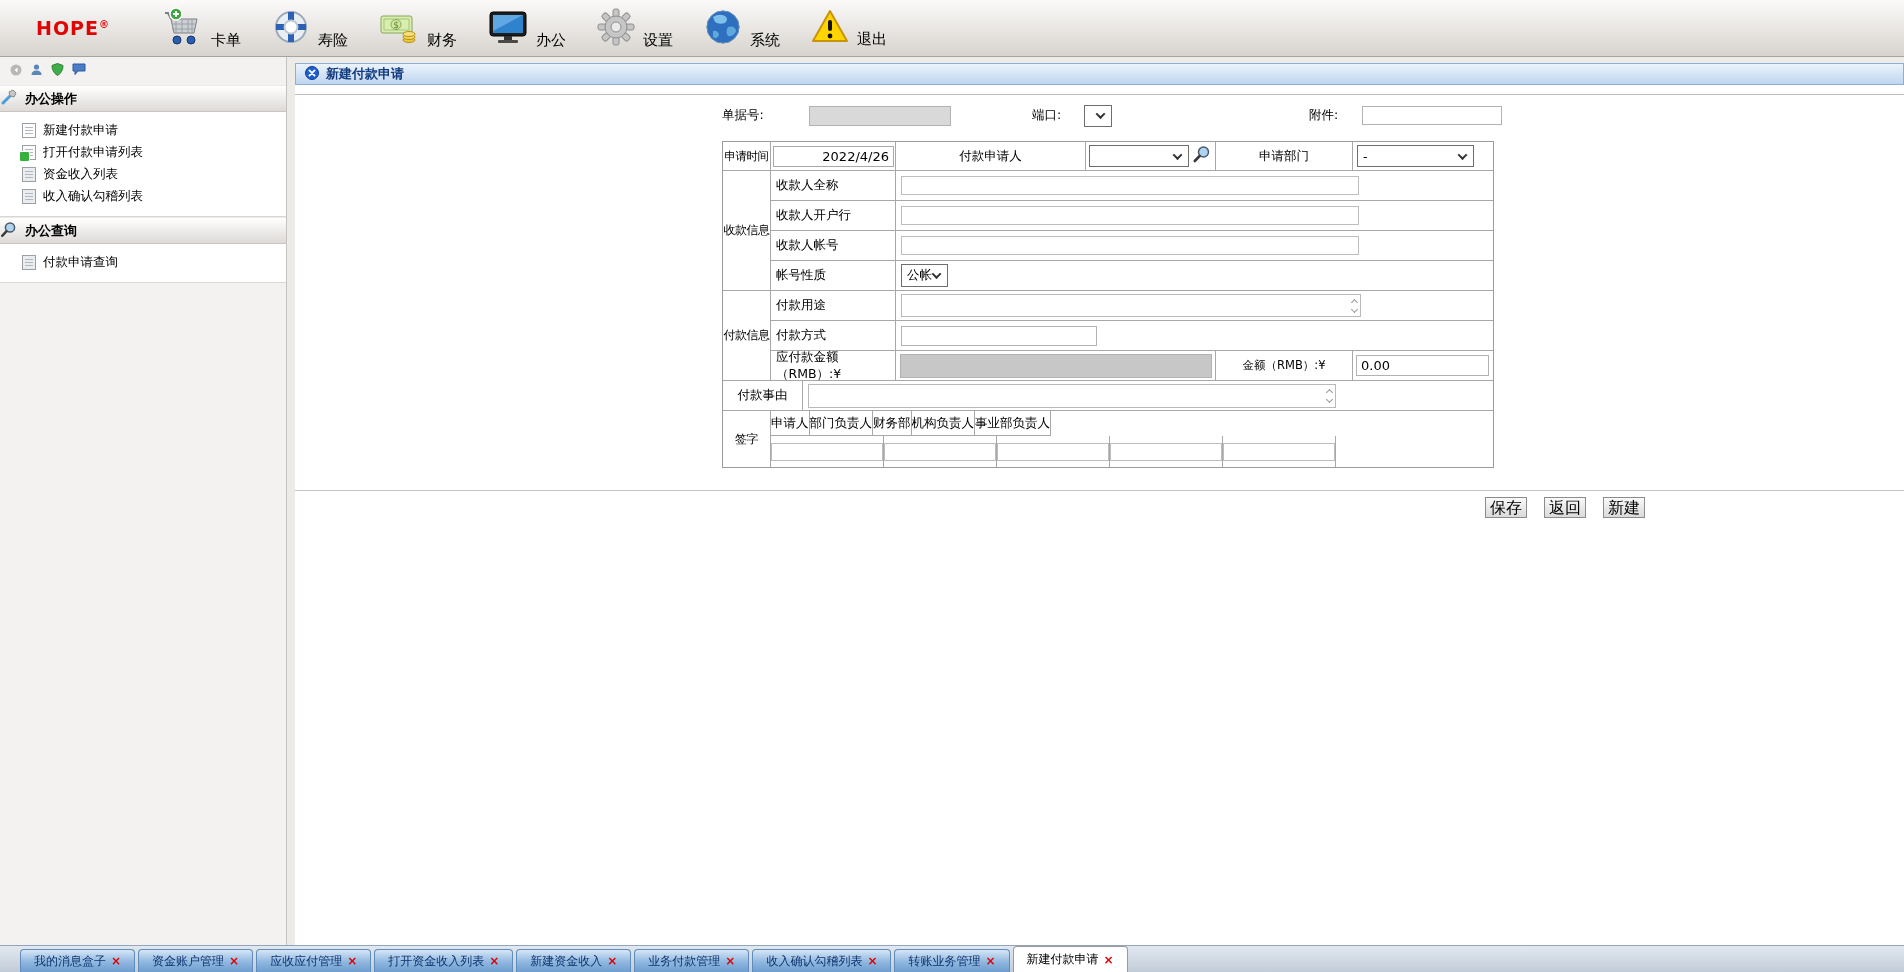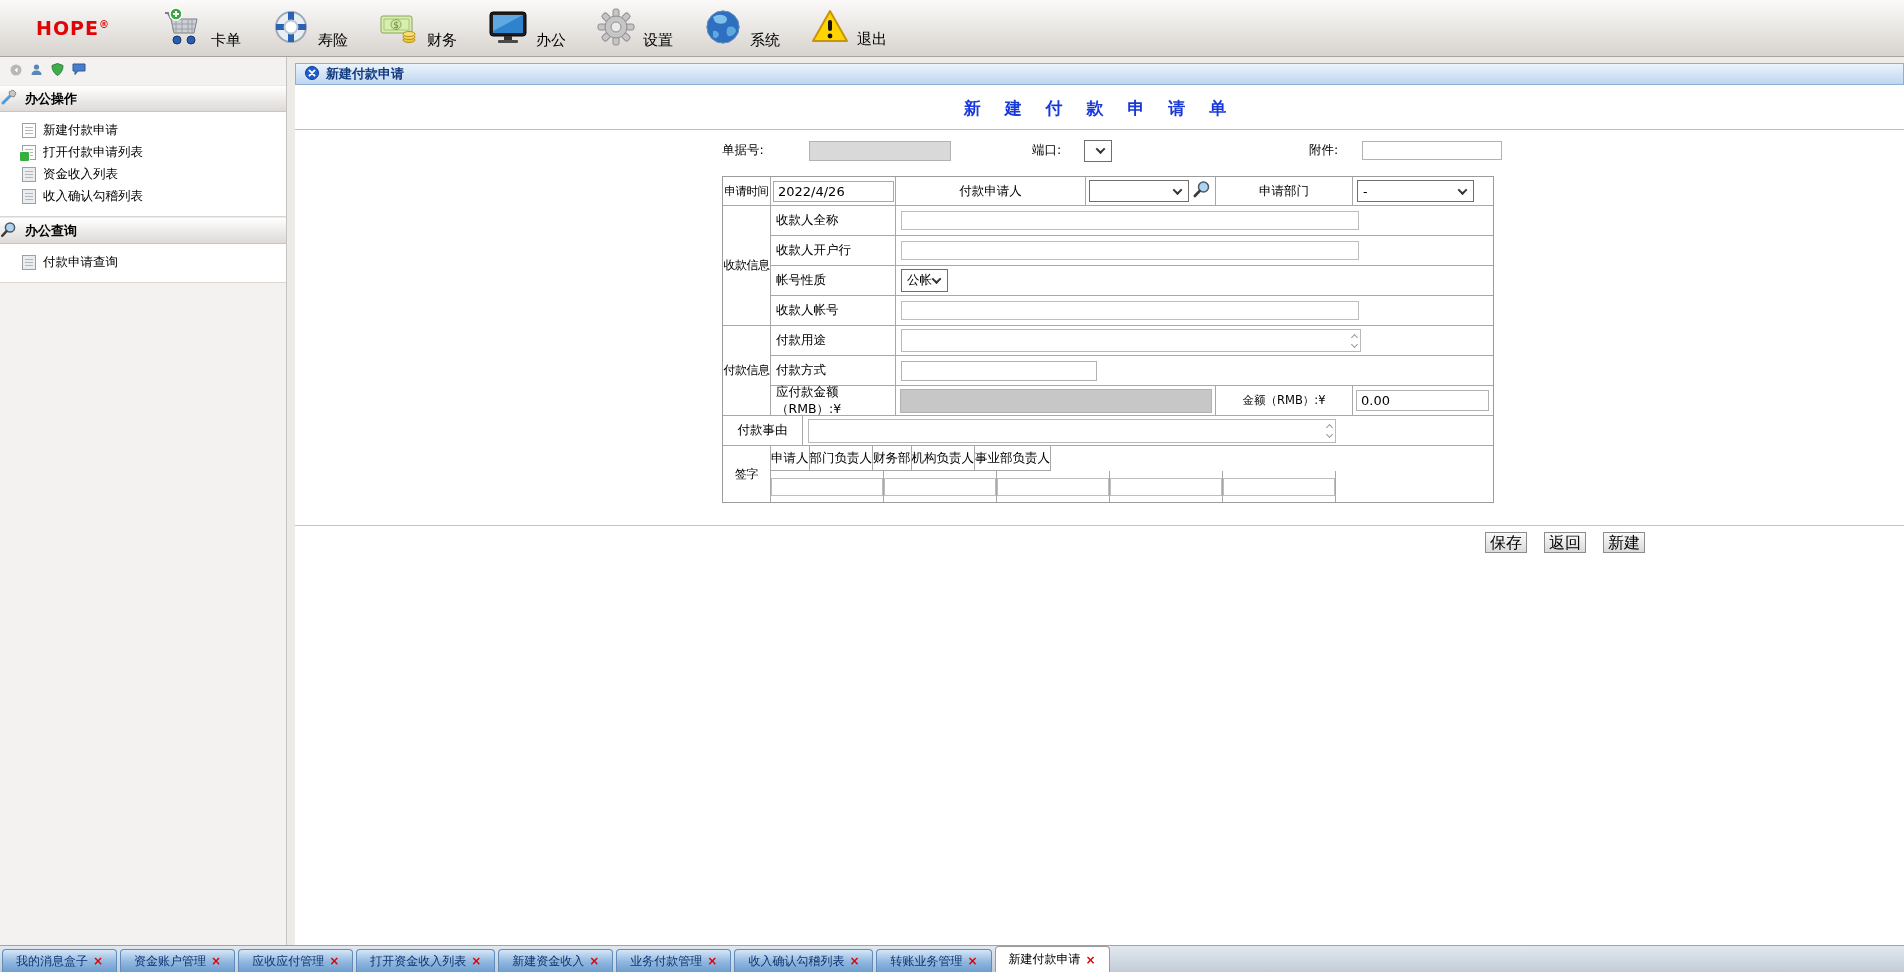--- a/index.html
+++ b/index.html
@@ -61,21 +61,21 @@
   
   .ftable { width:772px; border:1px solid #9c9c9c; background:#fff; }
   .frow, .fgroup { display:flex; }
   .cell { border-right:1px solid #a8a8a8; border-bottom:1px solid #a8a8a8; display:flex; align-items:center; }
   .cell.cc { justify-content:center; }
   .cell.nr { border-right:none; }
   .fsec { width:48px; border-right:1px solid #a8a8a8; border-bottom:1px solid #a8a8a8; display:flex; align-items:center; justify-content:center; font-size:12px; letter-spacing:-0.5px; }
   .fcol { flex:1; }
   .h29{height:29px} .h30{height:30px} .h25{height:25px} .h31{height:31px}
   .c-atime { width:48px; font-size:11.5px; letter-spacing:-0.5px; justify-content:center; }
-  .c-adate { width:125px; } .c-adate input { width:121px; margin-left:2px; height:21px; border-color:#a9a9a9; }
+  .c-adate { width:125px; } .c-adate input { width:121px; margin-left:2px; height:21px; border-color:#a9a9a9;text-align:right; }
   .c-applicant { width:190px; }
   .c-appsel { width:130px; gap:3px; } .c-appsel .sel { width:100px; margin-left:3px; }
   .c-dept { width:137px; }
   .c-deptsel { width:140px; } .c-deptsel .sel { width:117px; margin-left:4px; }
   .c-label { width:125px; padding-left:5px; }
   .c-content { flex:1; } .c-content input.wide { width:458px; margin-left:5px; height:19px; border-color:#bdbdbd; }
   .sel.small { width:47px; margin-left:5px; height:23px; }
   .ta.purpose { width:460px; margin-left:5px; }
   .c-content input.method { width:196px; margin-left:5px; }
   .c-gray { width:320px; } .payable-box { width:312px; height:24px; margin-left:4px; background:#c7c7c7; border:1px solid #b2b2b2; }
@@ -84,21 +84,21 @@
   .c-reason { width:80px; }
   .ta.reason { width:528px; margin-left:5px; height:24px; }
   .sig-h { font-size:12.5px; }
   .sig-c input { width:112px; height:18px; margin:0 auto; border-color:#bdbdbd; }
 
   .rule2 { border:none; border-top:1px solid #c3c3c3; margin-top:22px; }
   .actions { display:flex; justify-content:flex-end; gap:17px; padding-right:259px; margin-top:6px; }
   .action-btn { width:42px; height:21px; font-size:16px; font-family:inherit; background:linear-gradient(#fafafa,#dadada); border:1px solid #8c8c8c; cursor:pointer; }
 
   
-  .taskbar { height:27px; background:linear-gradient(#e2e8ef,#c2ccd8); border-top:1px solid #93a5bb; display:flex; align-items:flex-end; gap:3px; padding-left:2px; }
+  .taskbar { height:27px; background:linear-gradient(#e2e8ef,#c2ccd8); border-top:1px solid #93a5bb; display:flex; align-items:flex-end; gap:3px; padding-left:20px; }
   .task-tab { height:23px; display:flex; align-items:center; padding:0 13px; background:linear-gradient(#d6e6f7,#8fb6df 55%,#6f9ecf); border:1px solid #5f8cba; border-bottom:none; border-radius:4px 4px 0 0; font-size:12px; color:#0d3470; cursor:pointer; white-space:nowrap; }
   .task-tab.active { height:26px; background:#fff; border-color:#9a9a9a; color:#000; }
   .task-close { color:#e00000; font-weight:bold; margin-left:5px; font-size:12px; cursor:pointer; }
 </style>
 </head>
 <body>
 
 <header class="toolbar" data-name="top-toolbar">
   <div class="logo" data-name="app-logo"><span>HOPE</span><sup>®</sup></div>
   <nav class="nav" data-name="main-nav">
@@ -256,21 +256,20 @@
     <div class="main-gap"></div>
     <div class="view-tabbar" data-name="view-tab-header">
       <span data-name="close-icon"><svg width="14" height="14" viewBox="0 0 14 14">
         <circle cx="7" cy="7" r="6.5" fill="#1b5fd0" stroke="#0e3d90"></circle>
         <path d="M4.4 4.4 L9.6 9.6 M9.6 4.4 L4.4 9.6" stroke="#fff" stroke-width="1.8" stroke-linecap="round"></path>
       </svg></span>
       <span class="view-tab-label" data-name="view-tab-title">新建付款申请</span>
     </div>
 
     <div class="content" data-name="form-content">
-      <h1 class="form-title" data-name="page-title">新 建 付 款 申 请 单</h1>
       <hr class="rule" data-name="divider">
 
       <div class="form-area">
 
         <div class="row1" data-name="header-fields-row">
           <div class="g g-doc">
             <span class="lbl" data-name="doc-no-label">单据号:</span>
             <input class="tb ro" data-name="doc-no-field" readonly="" value="" style="">
           </div>
           <div class="g g-port">
@@ -322,33 +321,33 @@
                     <input class="tb wide" data-name="payee-name-field" value="" style="">
                   </div>
               </div>
               <div class="frow">
                 <div class="cell c-label h30" data-name="payee-bank-label">收款人开户行</div>
                 <div class="cell c-content h30 nr">
                     <input class="tb wide" data-name="payee-bank-field" value="" style="">
                   </div>
               </div>
               <div class="frow">
+                <div class="cell c-label h30" data-name="payee-account-label">收款人帐号</div>
+                <div class="cell c-content h30 nr">
+                    <input class="tb wide" data-name="payee-account-field" value="" style="">
+                  </div>
+              </div>
+              <div class="frow">
                 <div class="cell c-label h30" data-name="account-type-label">帐号性质</div>
                 <div class="cell c-content h30 nr">
                   <div class="sel small" data-name="account-type-select">
                       <span>公帐</span>
                       <span class="chev" data-name="chevron-down-icon"></span>
                     </div>
                 </div>
-              </div>
-              <div class="frow">
-                <div class="cell c-label h30" data-name="payee-account-label">收款人帐号</div>
-                <div class="cell c-content h30 nr">
-                    <input class="tb wide" data-name="payee-account-field" value="" style="">
-                  </div>
               </div>
             </div>
           </div>
 
           <div class="fgroup">
             <div class="fsec" data-name="payment-section-label">付款信息</div>
             <div class="fcol">
               <div class="frow">
                 <div class="cell c-label h30" data-name="payment-purpose-label">付款用途</div>
                 <div class="cell c-content h30 nr">

